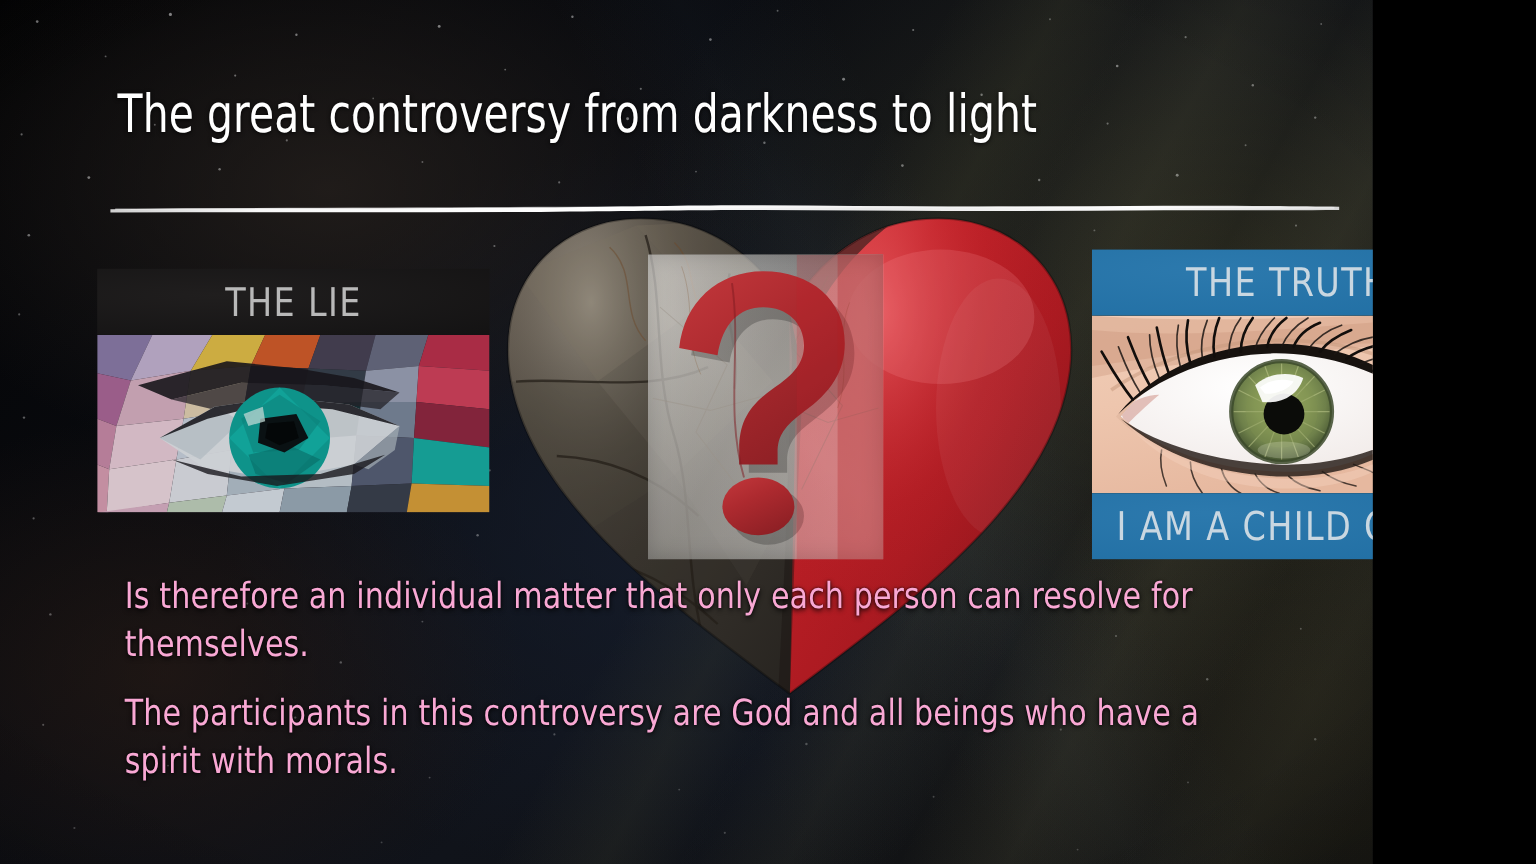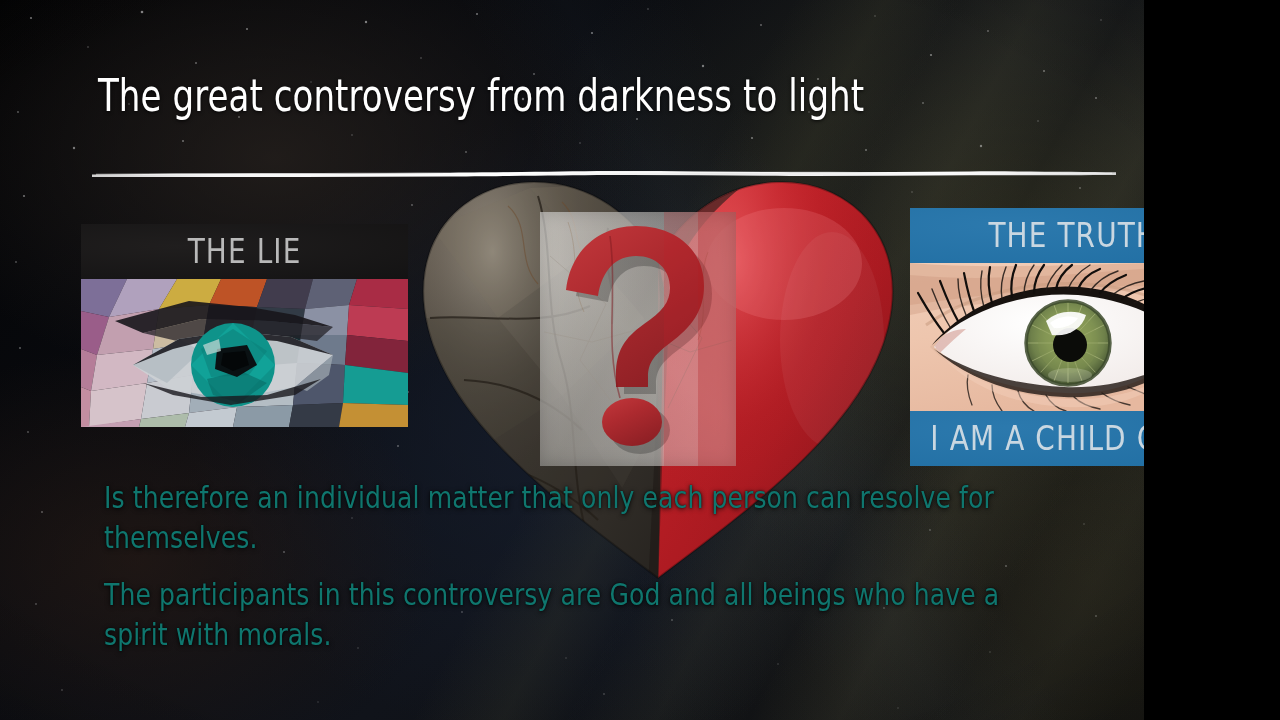--- a/index.html
+++ b/index.html
@@ -158,21 +158,21 @@
     position: relative;
     overflow: hidden;
   }
 
   
   .body-text {
     position: absolute;
     left: 104px;
     top: 478px;
     width: 990px;
-    color: #0f766e;
+    color: #f9a8d4;
     font-family: "DejaVu Sans Condensed", "Liberation Sans Narrow", "Liberation Sans", sans-serif;
     font-weight: 300;
   }
   .body-text p {
     margin: 0 0 18px 0;
     font-size: 30px;
     line-height: 1.32;
     letter-spacing: 0.1px;
     text-shadow: 0 1px 5px rgba(0,0,0,0.9), 0 0 2px rgba(0,0,0,0.7);
     transform: scaleX(0.93);

